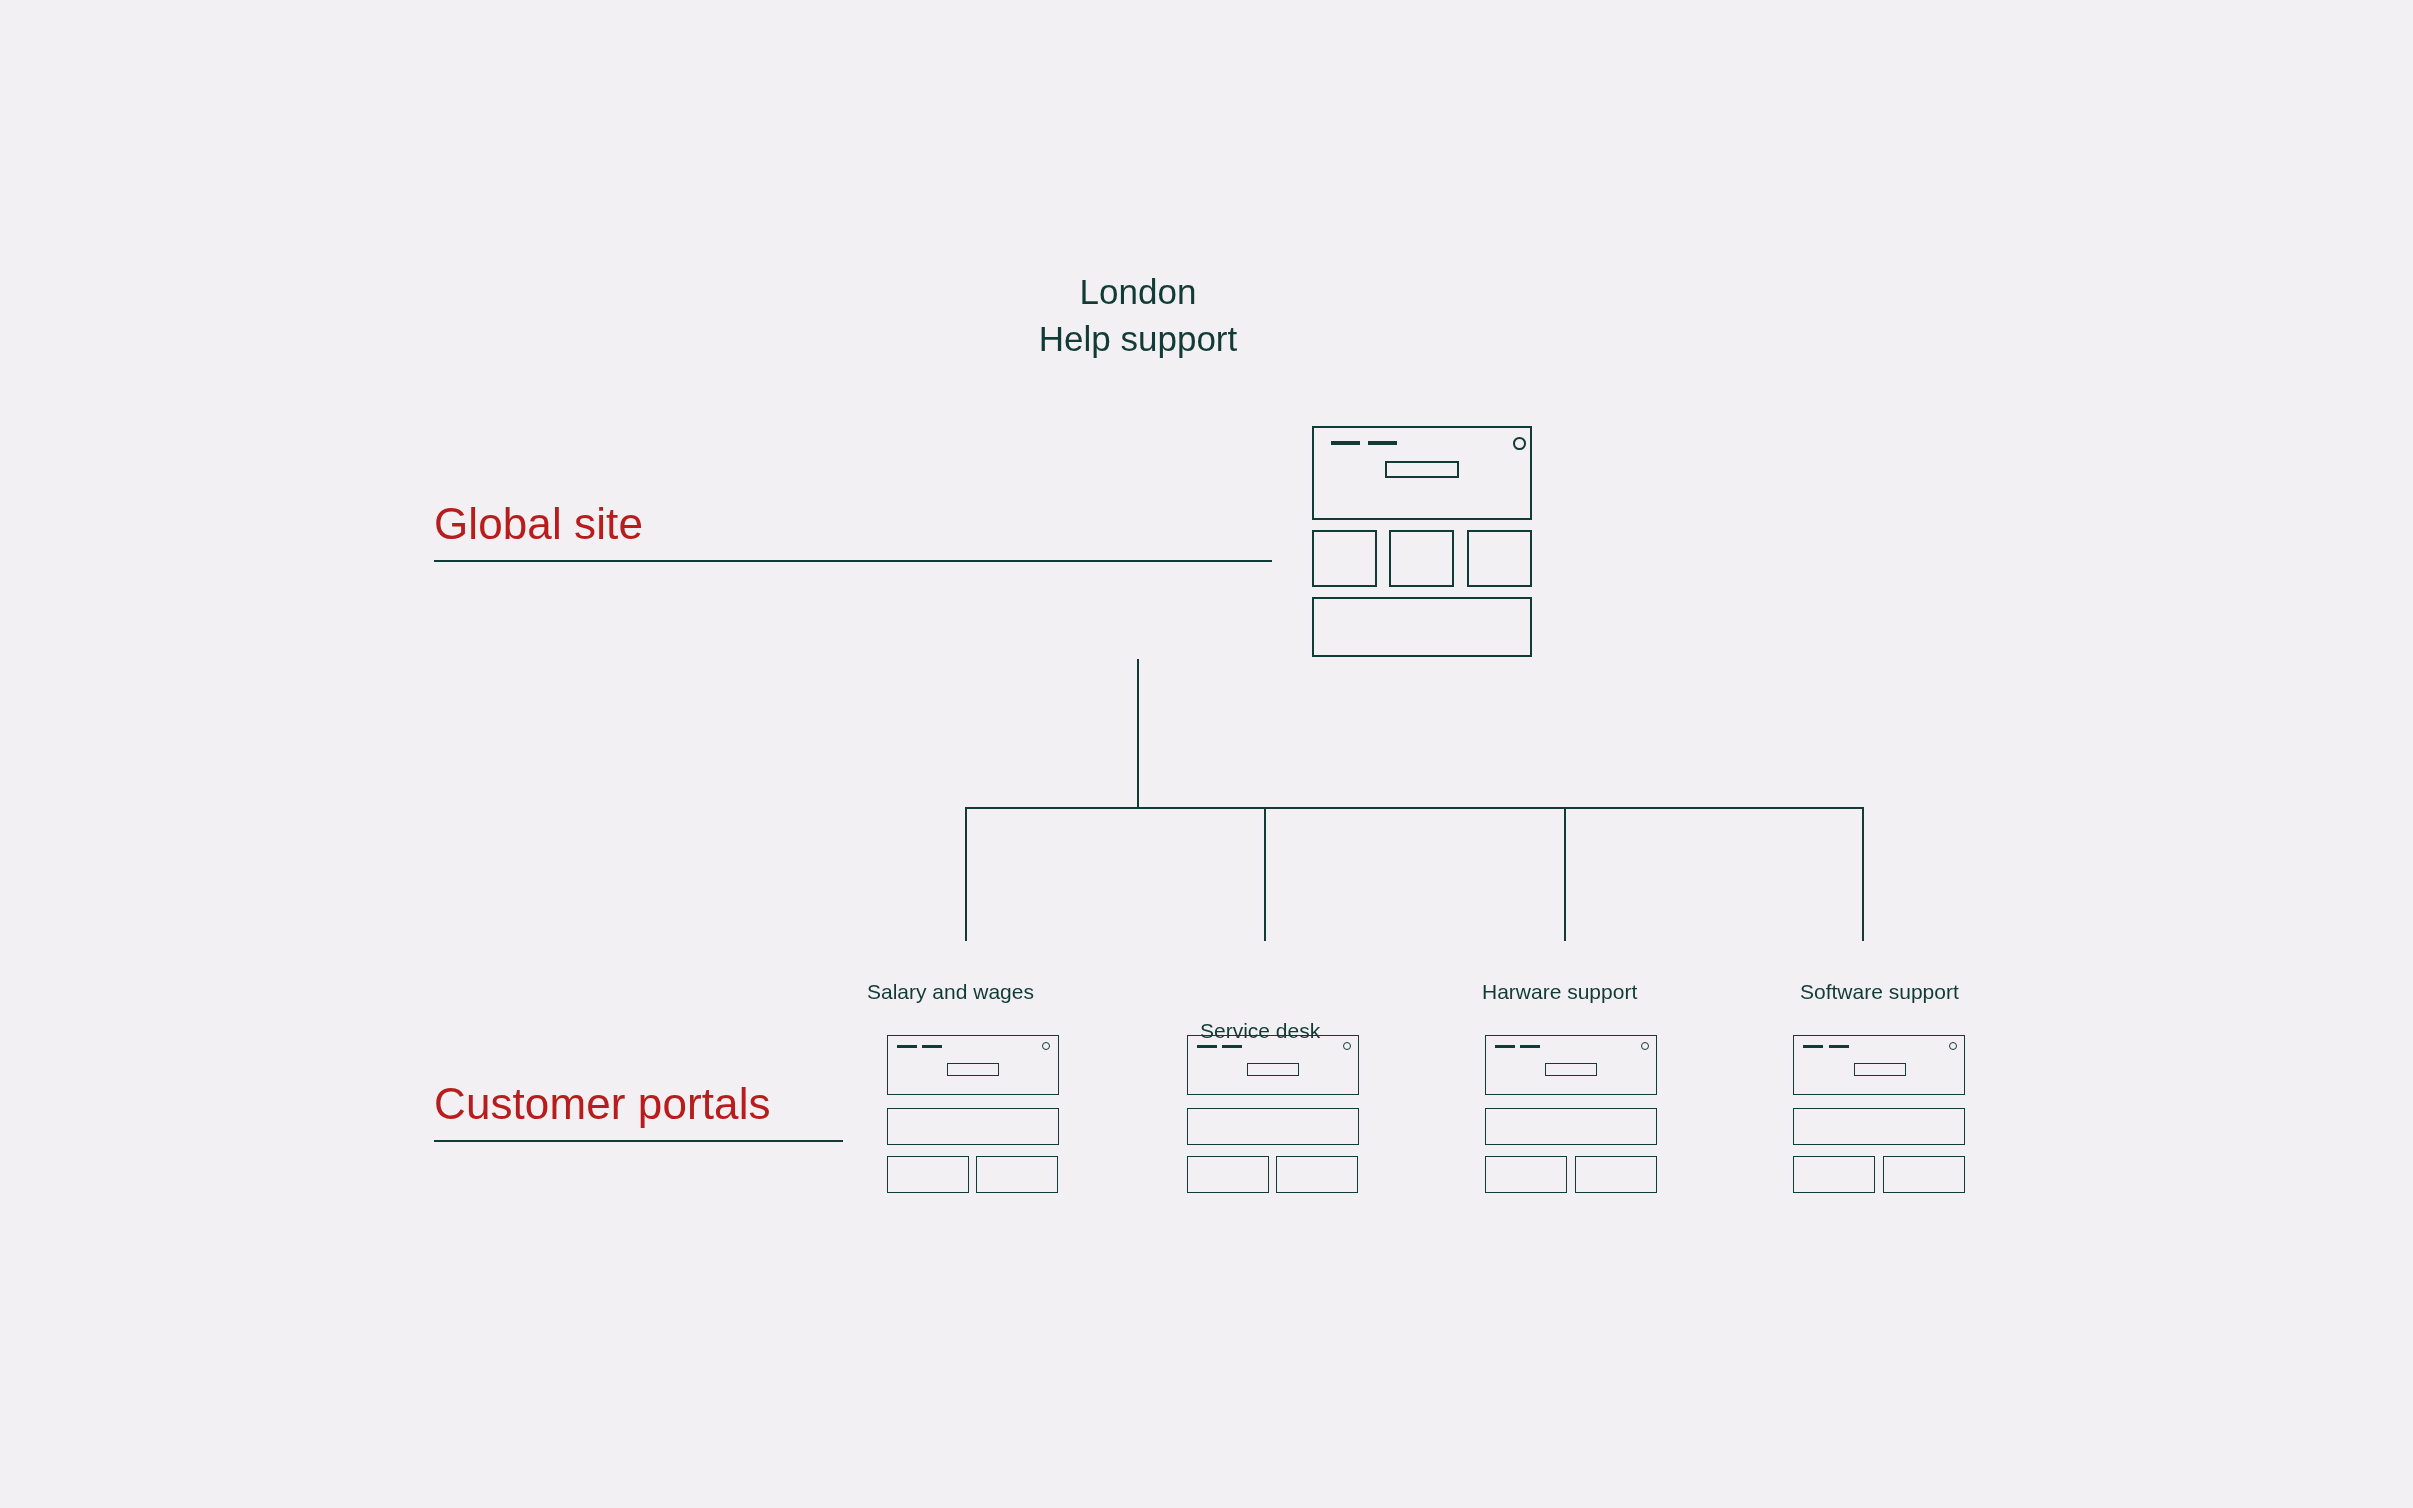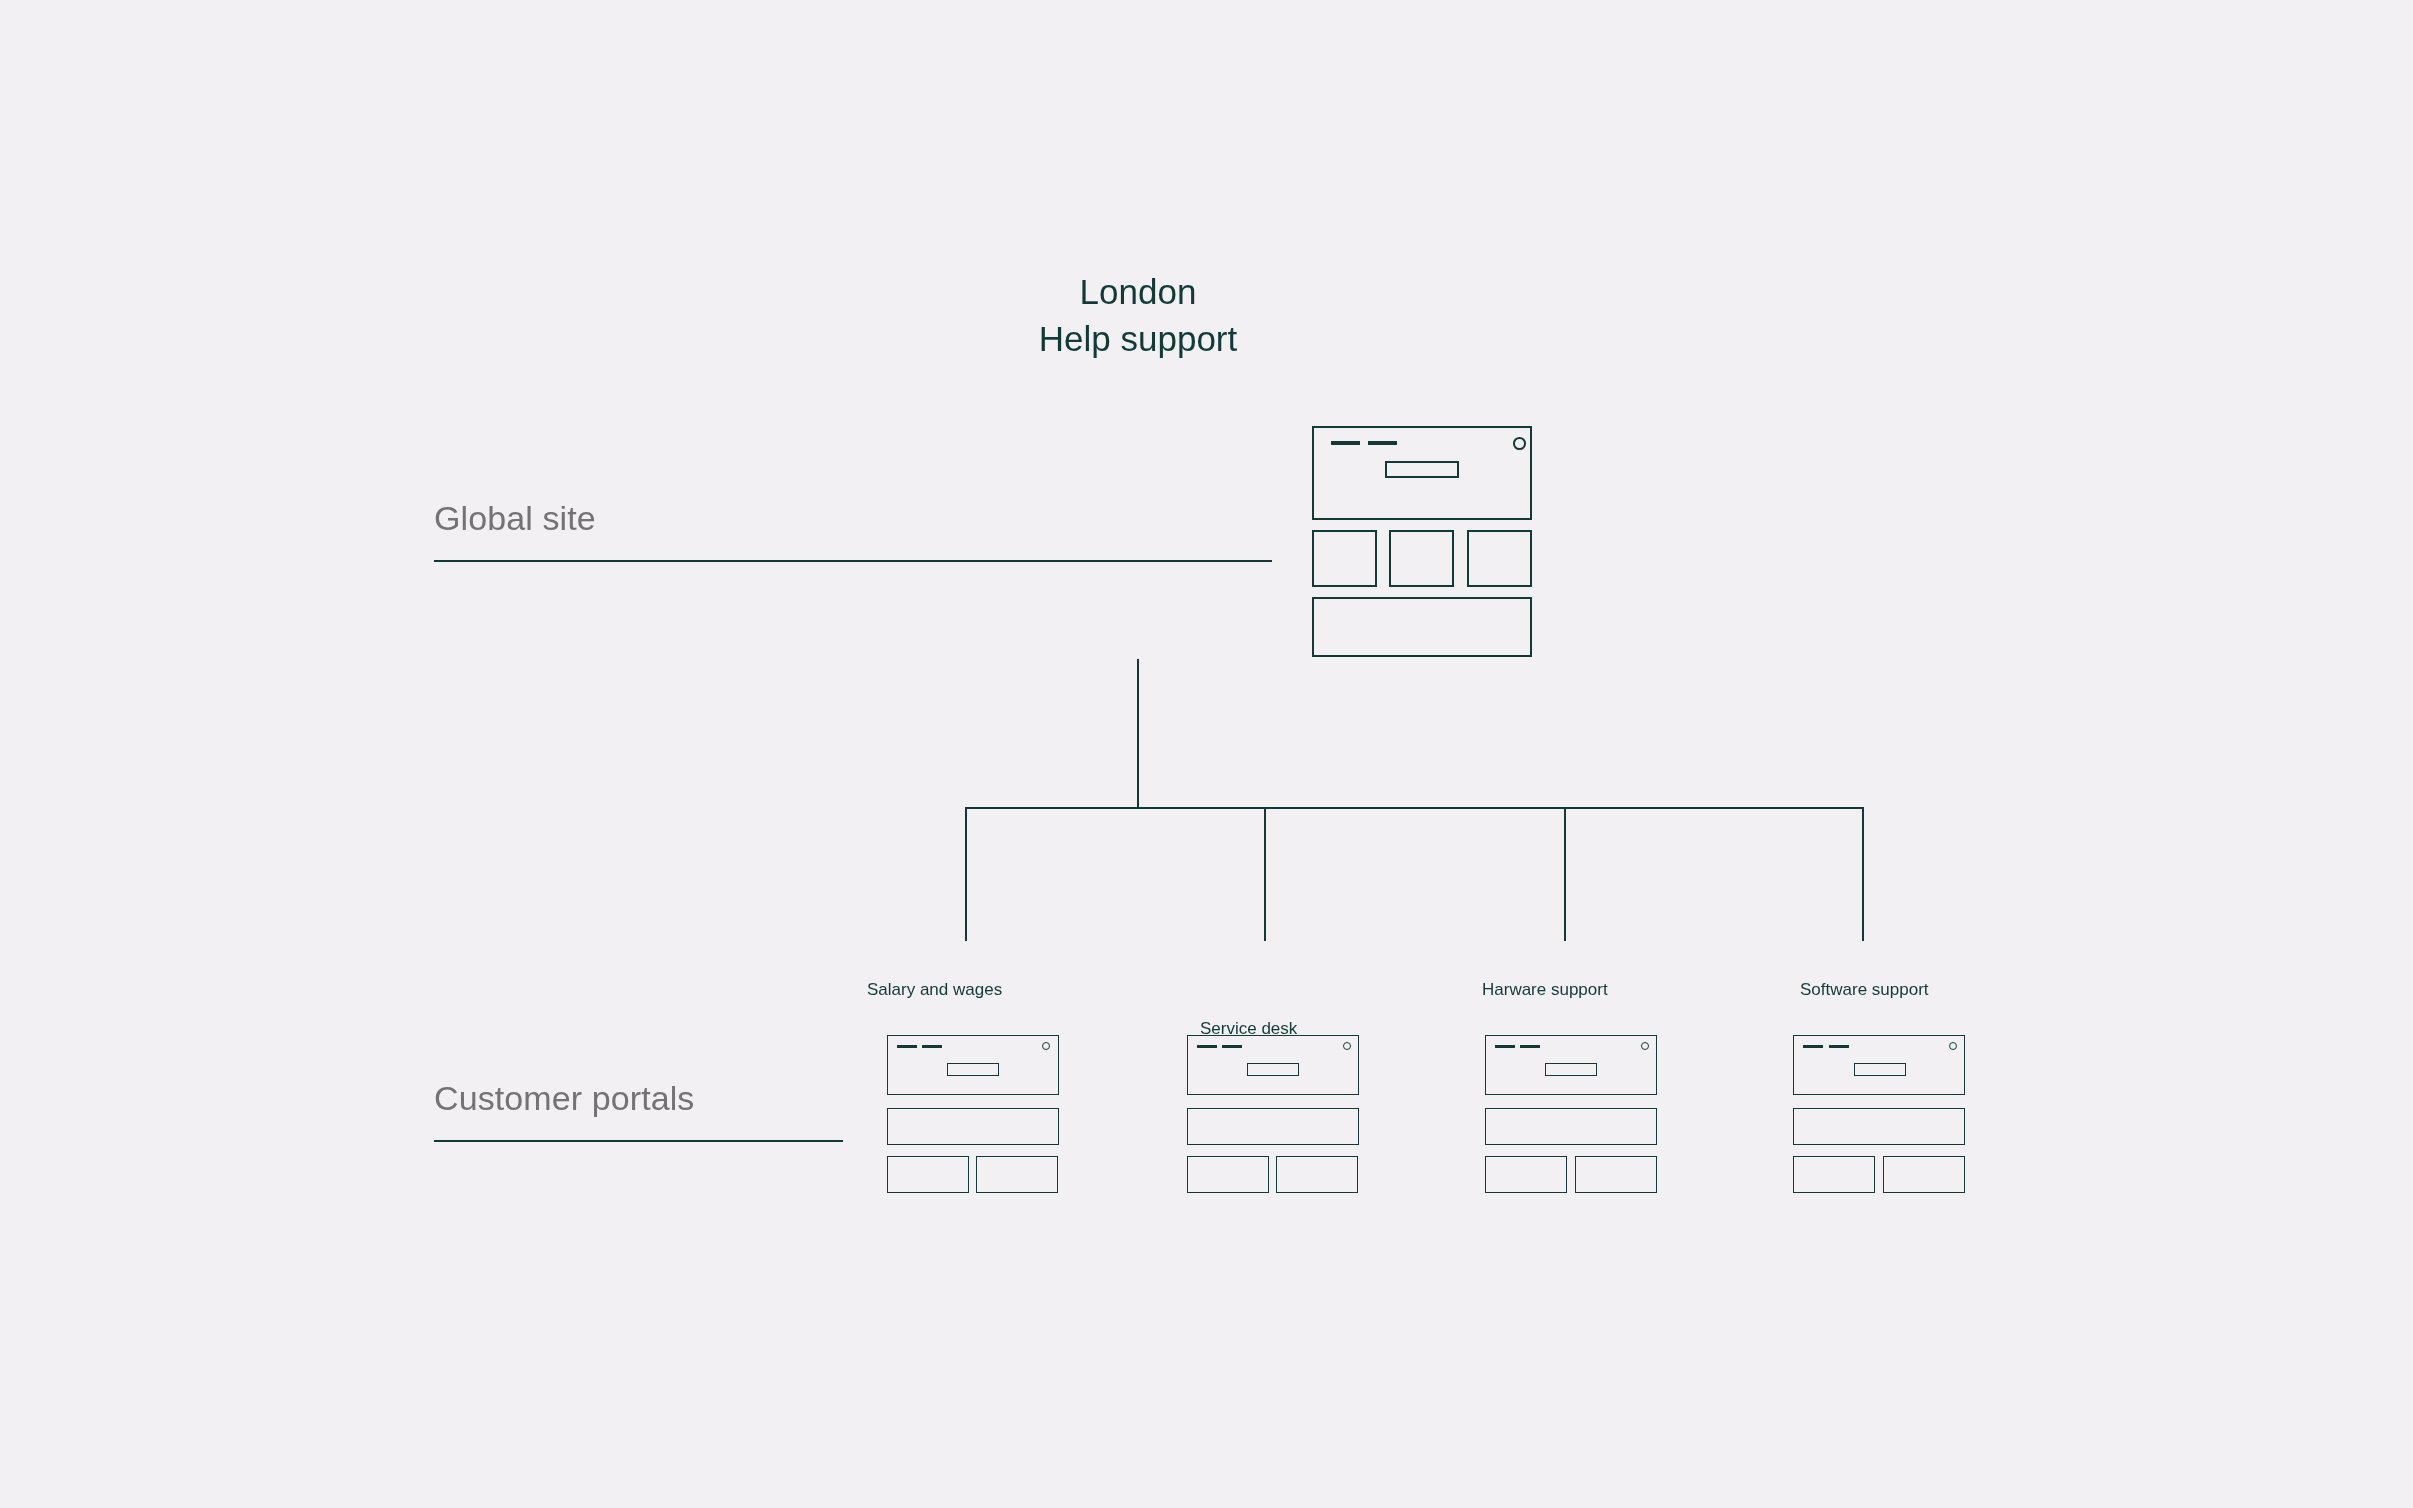--- a/index.html
+++ b/index.html
@@ -17,23 +17,23 @@
   }
   .canvas {
     position: relative;
     width: 2184px;
     height: 1508px;
   }
 
   
   .section-label {
     position: absolute;
-    font-size: 34px;
+    font-size: 44px;
     letter-spacing: 0.1px;
-    color: #737373;
+    color: #b91c1c;
     white-space: nowrap;
   }
   .section-rule {
     position: absolute;
     height: 1.7px;
     background: #123b38;
   }
 
   
   .root-title {
@@ -82,21 +82,21 @@
   }
   .conn-h {
     position: absolute;
     height: 1.7px;
     background: #123b38;
   }
 
   
   .child-label {
     position: absolute;
-    font-size: 17px;
+    font-size: 21px;
     color: #123b38;
     white-space: nowrap;
     text-align: center;
   }
 </style>
 </head>
 <body>
 
 <div class="canvas">
 

